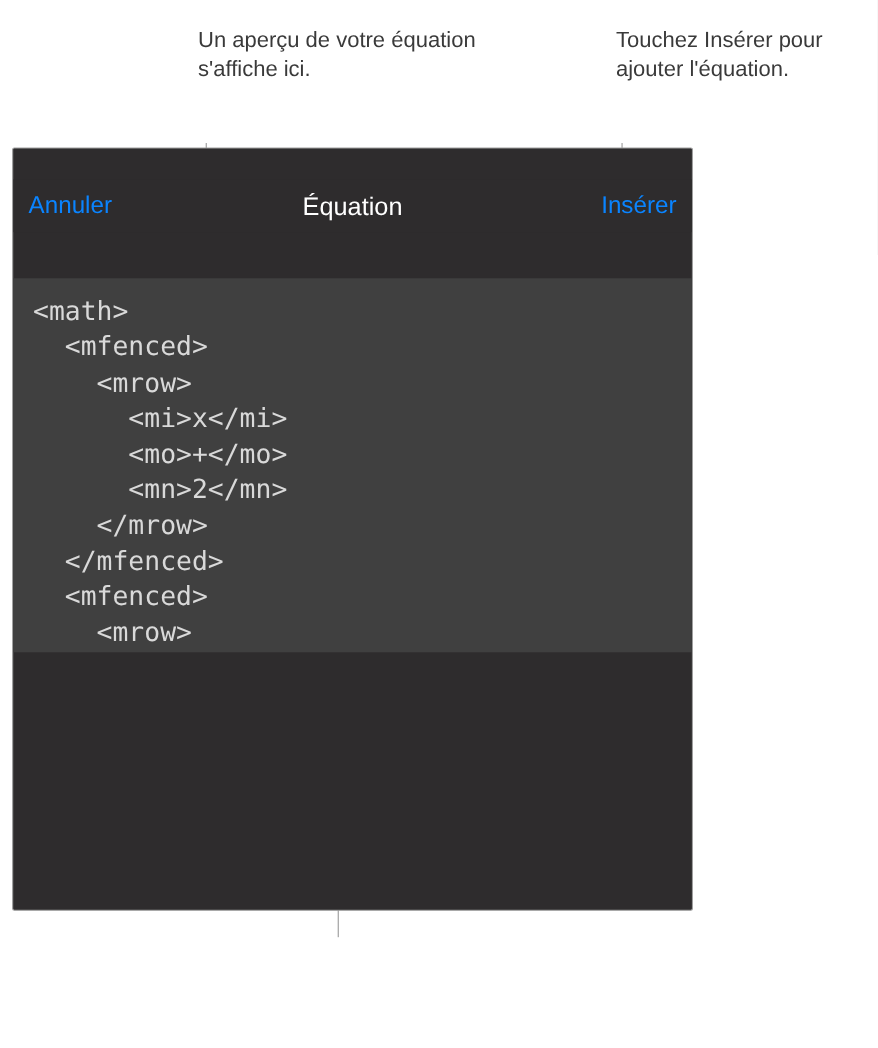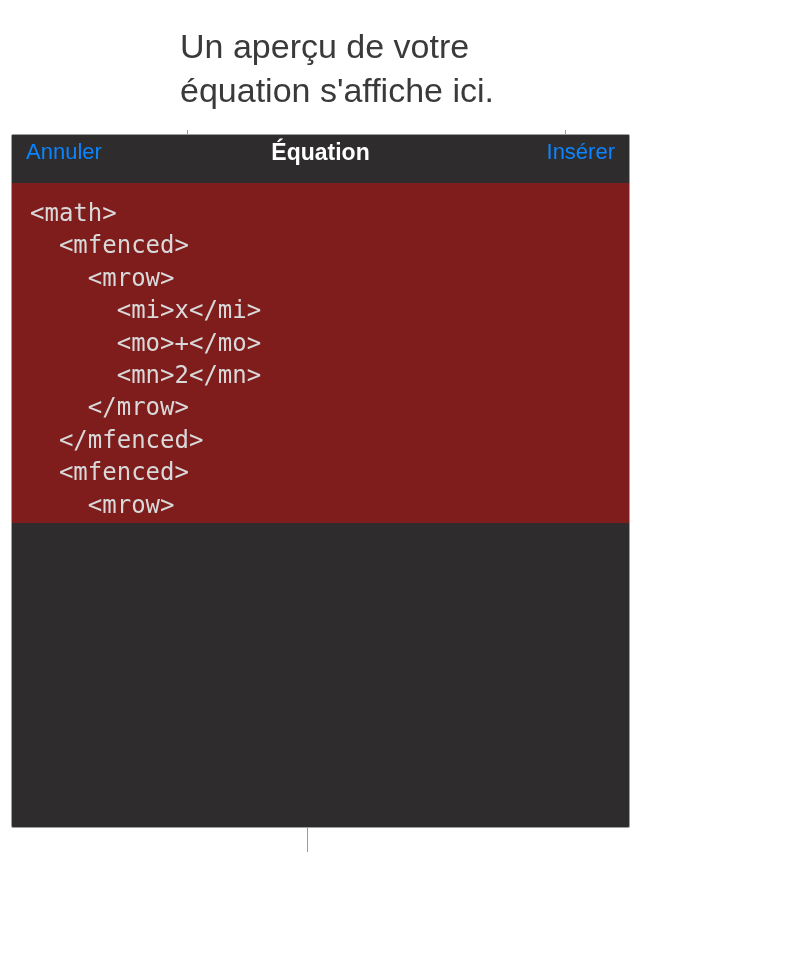--- a/index.html
+++ b/index.html
@@ -13,21 +13,21 @@
   .canvas {
     position: relative;
     width: 798px;
     height: 953px;
   }
 
   
   .callout {
     position: absolute;
     color: #3a3a3a;
-    font-size: 34px;
+    font-size: 20px;
     line-height: 1.28;
     font-weight: 400;
   }
   .callout-top-left { left: 180px; top: 25px; width: 330px; }
   .callout-top-right { left: 560px; top: 25px; width: 230px; }
   .callout-bottom { left: 300px; top: 857px; width: 420px; }
 
   
   .leader {
     position: absolute;
@@ -44,30 +44,31 @@
     border: 1px solid #9f9f9f;
     border-radius: 2px;
     overflow: hidden;
     background: #2e2c2d;
   }
   .toolbar {
     position: relative;
     height: 48px;
     background: #2e2c2d;
     display: flex;
-    align-items: flex-start;
+    align-items: center;
     justify-content: space-between;
-    padding: 4px 14px;
+    padding: 16px 14px;
+    margin-top: 28px;
   }
   .toolbar .title {
     position: absolute;
     left: 0; right: 0;
     text-align: center;
     font-size: 23px;
-    font-weight: 700;
+    font-weight: 400;
     color: #ffffff;
     pointer-events: none;
   }
   .toolbar .btn {
     font-size: 22px;
     font-weight: 400;
     color: #0a84ff;
     cursor: pointer;
     z-index: 2;
   }
@@ -97,36 +98,38 @@
   }
   .equation sup {
     font-size: 28px;
     vertical-align: 18px;
     font-style: normal;
     margin-left: 1px;
   }
   .codearea {
     position: relative;
     height: 340px;
-    background: #7f1d1d;
+    background: #404040;
     padding: 14px 18px;
     font-family: "SF Mono", Menlo, Consolas, monospace;
     font-size: 24px;
     line-height: 1.35;
     color: #d9d9d9;
     white-space: pre;
     overflow: hidden;
+    margin-top: 42px;
   }
 </style>
 </head>
 <body>
 
 <div class="canvas">
 
   <div class="callout callout-top-left">Un aperçu de votre équation s'affiche ici.</div>
+  <div class="callout callout-top-right">Touchez Insérer pour ajouter l'équation.</div>
 
   <div class="leader" style="left:187px; top:130px; width:1px; height:135px;"></div>
   <div class="leader" style="left:565px; top:130px; width:1px; height:18px;"></div>
   <div class="leader" style="left:307px; top:800px; width:1px; height:52px;"></div>
 
   <div class="device">
     <div class="toolbar">
       <span class="btn">Annuler</span>
       <span class="title">Équation</span>
       <span class="btn">Insérer</span>

